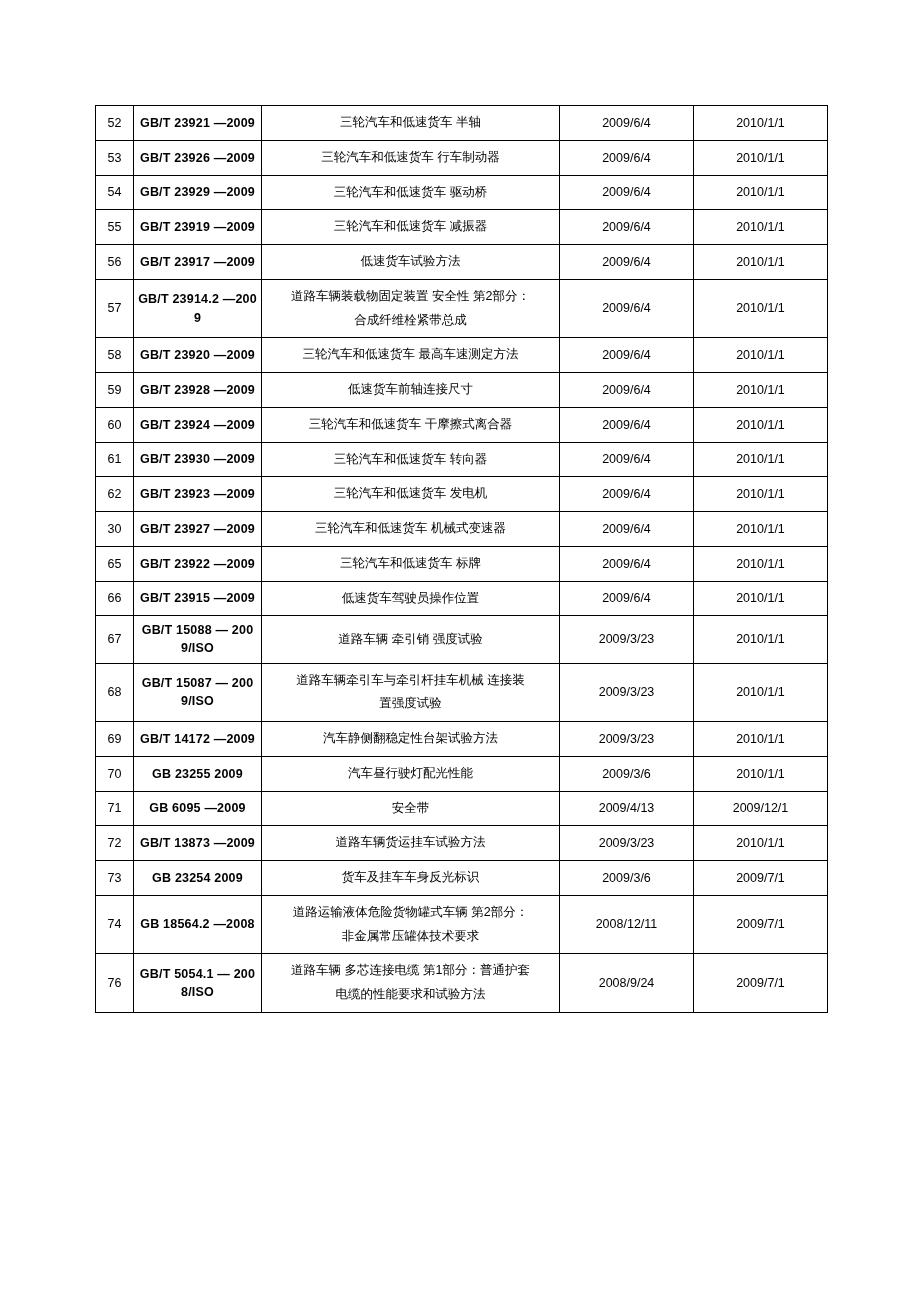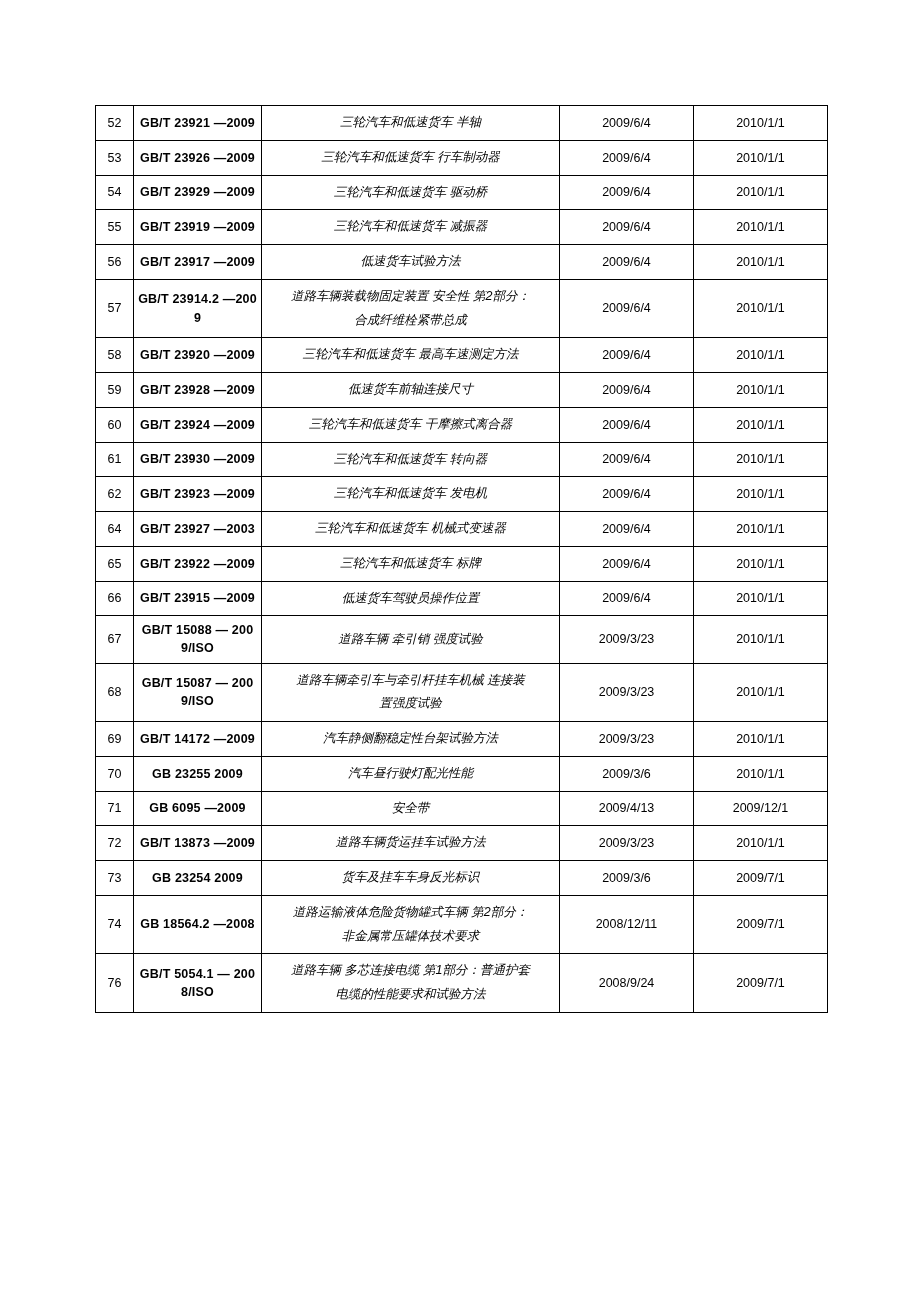--- a/index.html
+++ b/index.html
@@ -35,21 +35,21 @@
     word-break: break-all;
   }
   col.c-num   { width: 38px; }
   col.c-code  { width: 128px; }
   col.c-name  { width: 298px; }
   col.c-pub   { width: 134px; }
   col.c-imp   { width: 134px; }
 
   td.num   { font-size: 12.5px; }
   td.code  { font-size: 12.5px; letter-spacing: 0.2px; font-weight: bold; }
-  td.name  { font-size: 12.5px; font-style: italic; }
+  td.name  { font-size: 12.5px; }
   td.date  { font-size: 12.5px; }
 
   .two-line {
     display: block;
     line-height: 1.9;
   }
 </style>
 </head>
 <body>
 
@@ -157,22 +157,22 @@
       <tr>
         <td class="num">62</td>
         <td class="code">GB/T 23923 —2009</td>
         <td class="name">
           <span class="two-line">三轮汽车和低速货车      发电机</span>
         </td>
         <td class="date">2009/6/4</td>
         <td class="date">2010/1/1</td>
       </tr>
       <tr>
-        <td class="num">64</td>
-        <td class="code">GB/T 23927 —2003</td>
+        <td class="num">30</td>
+        <td class="code">GB/T 23927 —2009</td>
         <td class="name">
           <span class="two-line">三轮汽车和低速货车      机械式变速器</span>
         </td>
         <td class="date">2009/6/4</td>
         <td class="date">2010/1/1</td>
       </tr>
       <tr>
         <td class="num">65</td>
         <td class="code">GB/T 23922 —2009</td>
         <td class="name">

